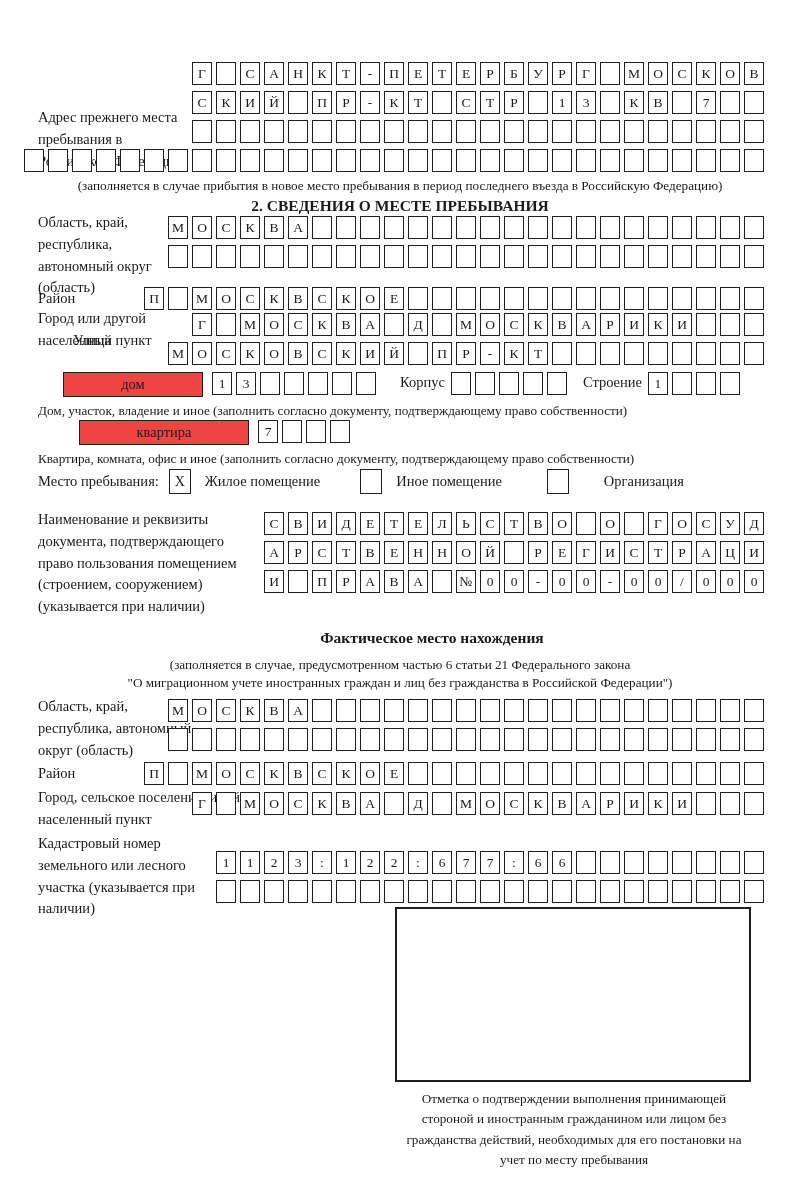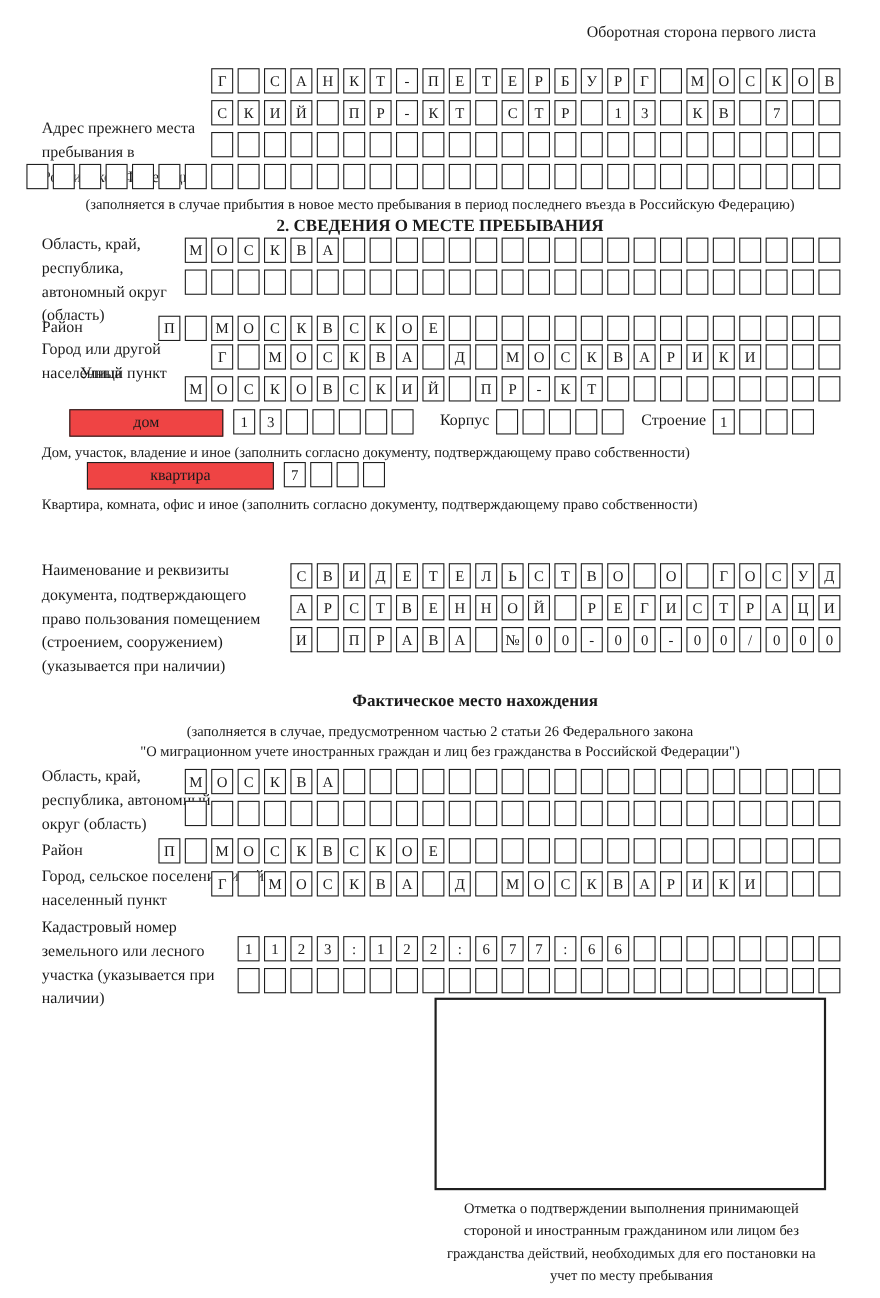--- a/index.html
+++ b/index.html
@@ -28,21 +28,20 @@
     display:flex;align-items:center;justify-content:center;font-size:14px;background:#fff;
   }
   .flexrow{display:flex;align-items:flex-start;}
   .stampbox{box-sizing:border-box;border:2px solid #1f1f1f;background:#fff;}
 </style>
 </head>
 <body>
 
 <div class="page">
 
-  <div class="abs lbl" style="top:20px;right:58px;">Оборотная сторона первого листа</div>
 
   <div class="abs lbl" style="left:38px;top:60px;width:152px;margin-top:47px;">Адрес прежнего места пребывания в Российской Федерации</div>
   <div class="abs cells" style="top:62px;right:36px;">
       <span class="cell">Г</span>
       <span class="cell"></span>
       <span class="cell">С</span>
       <span class="cell">А</span>
       <span class="cell">Н</span>
       <span class="cell">К</span>
       <span class="cell">Т</span>
@@ -333,20 +332,29 @@
     </div>
     <div class="cells" style="margin-left:9px;">
         <span class="cell">7</span>
         <span class="cell"></span>
         <span class="cell"></span>
         <span class="cell"></span>
       </div>
   </div>
   <div class="abs cap" style="left:38px;top:450px;">Квартира, комната, офис и иное (заполнить согласно документу, подтверждающему право собственности)</div>
 
+  <div class="abs flexrow" style="left:38px;top:469px;align-items:center;">
+    <span class="lbl">Место пребывания:</span>
+    <span class="chk" style="margin-left:10px;">X</span>
+    <span class="lbl" style="margin-left:14px;">Жилое помещение</span>
+    <span class="chk" style="margin-left:40px;"></span>
+    <span class="lbl" style="margin-left:14px;">Иное помещение</span>
+    <span class="chk" style="margin-left:45px;"></span>
+    <span class="lbl" style="margin-left:35px;">Организация</span>
+  </div>
 
   <div class="abs lbl" style="left:38px;top:509px;width:215px;">Наименование и реквизиты документа, подтверждающего право пользования помещением (строением, сооружением) (указывается при наличии)</div>
   <div class="abs cells" style="top:512px;right:36px;">
       <span class="cell">С</span>
       <span class="cell">В</span>
       <span class="cell">И</span>
       <span class="cell">Д</span>
       <span class="cell">Е</span>
       <span class="cell">Т</span>
       <span class="cell">Е</span>
@@ -406,21 +414,21 @@
       <span class="cell">-</span>
       <span class="cell">0</span>
       <span class="cell">0</span>
       <span class="cell">/</span>
       <span class="cell">0</span>
       <span class="cell">0</span>
       <span class="cell">0</span>
     </div>
 
   <div class="abs title center" style="top:629px;left:0;width:800px;margin-left:32px;">Фактическое место нахождения</div>
-  <div class="abs cap center" style="top:656px;left:0;width:800px;">(заполняется в случае, предусмотренном частью 2 статьи 26 Федерального закона</div>
+  <div class="abs cap center" style="top:656px;left:0;width:800px;">(заполняется в случае, предусмотренном частью 6 статьи 21 Федерального закона</div>
   <div class="abs cap center" style="top:674px;left:0;width:800px;">"О миграционном учете иностранных граждан и лиц без гражданства в Российской Федерации")</div>
 
   <div class="abs lbl" style="left:38px;top:696px;width:162px;">Область, край, республика, автономный округ (область)</div>
   <div class="abs cells" style="top:699px;right:36px;">
       <span class="cell">М</span>
       <span class="cell">О</span>
       <span class="cell">С</span>
       <span class="cell">К</span>
       <span class="cell">В</span>
       <span class="cell">А</span>

